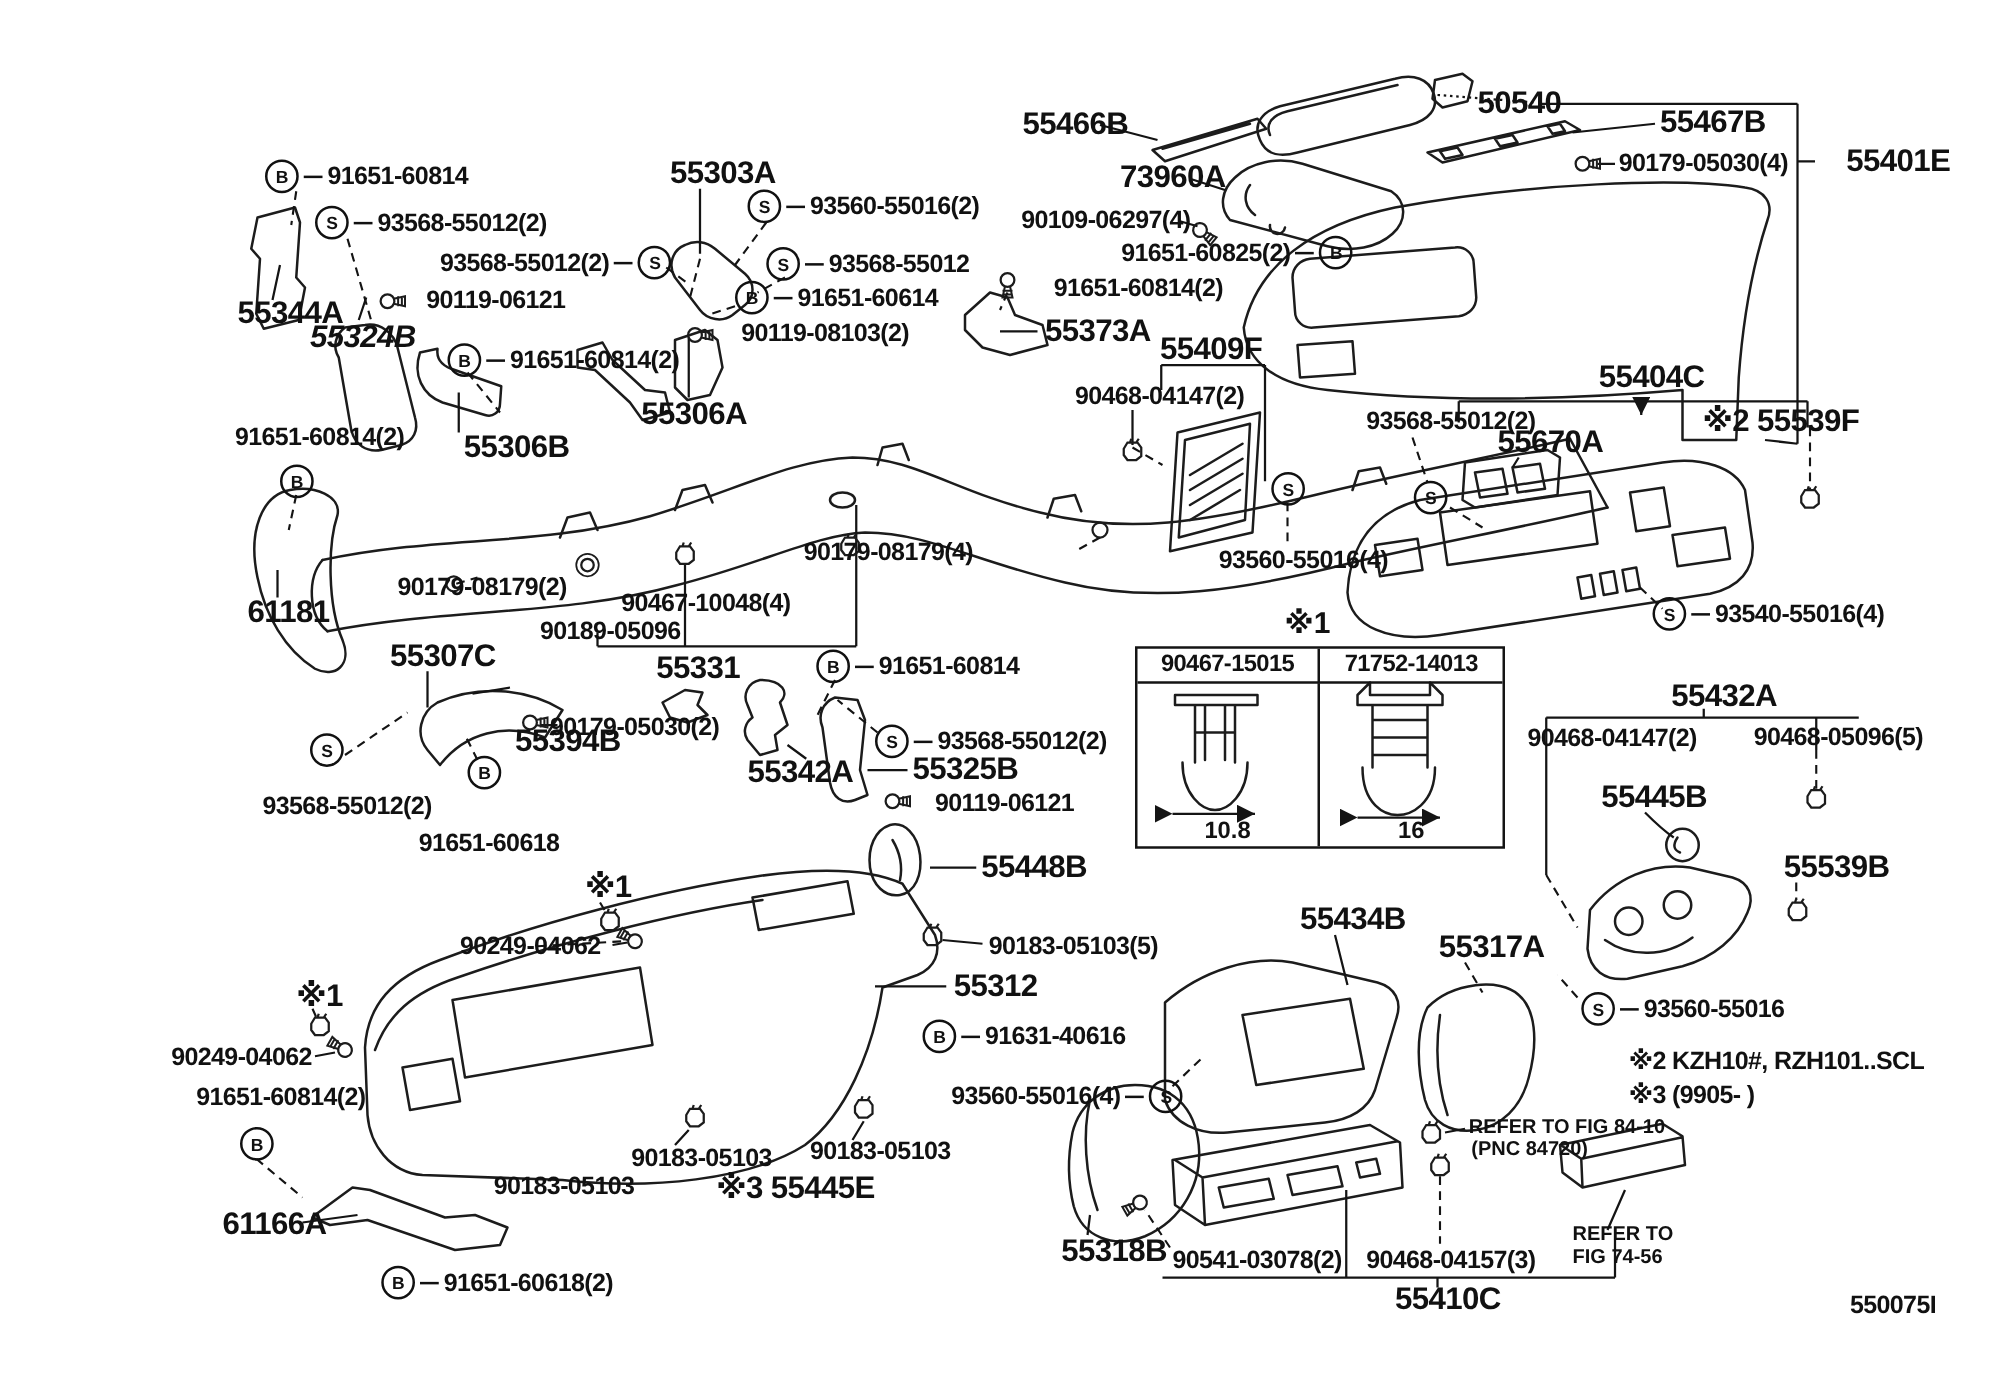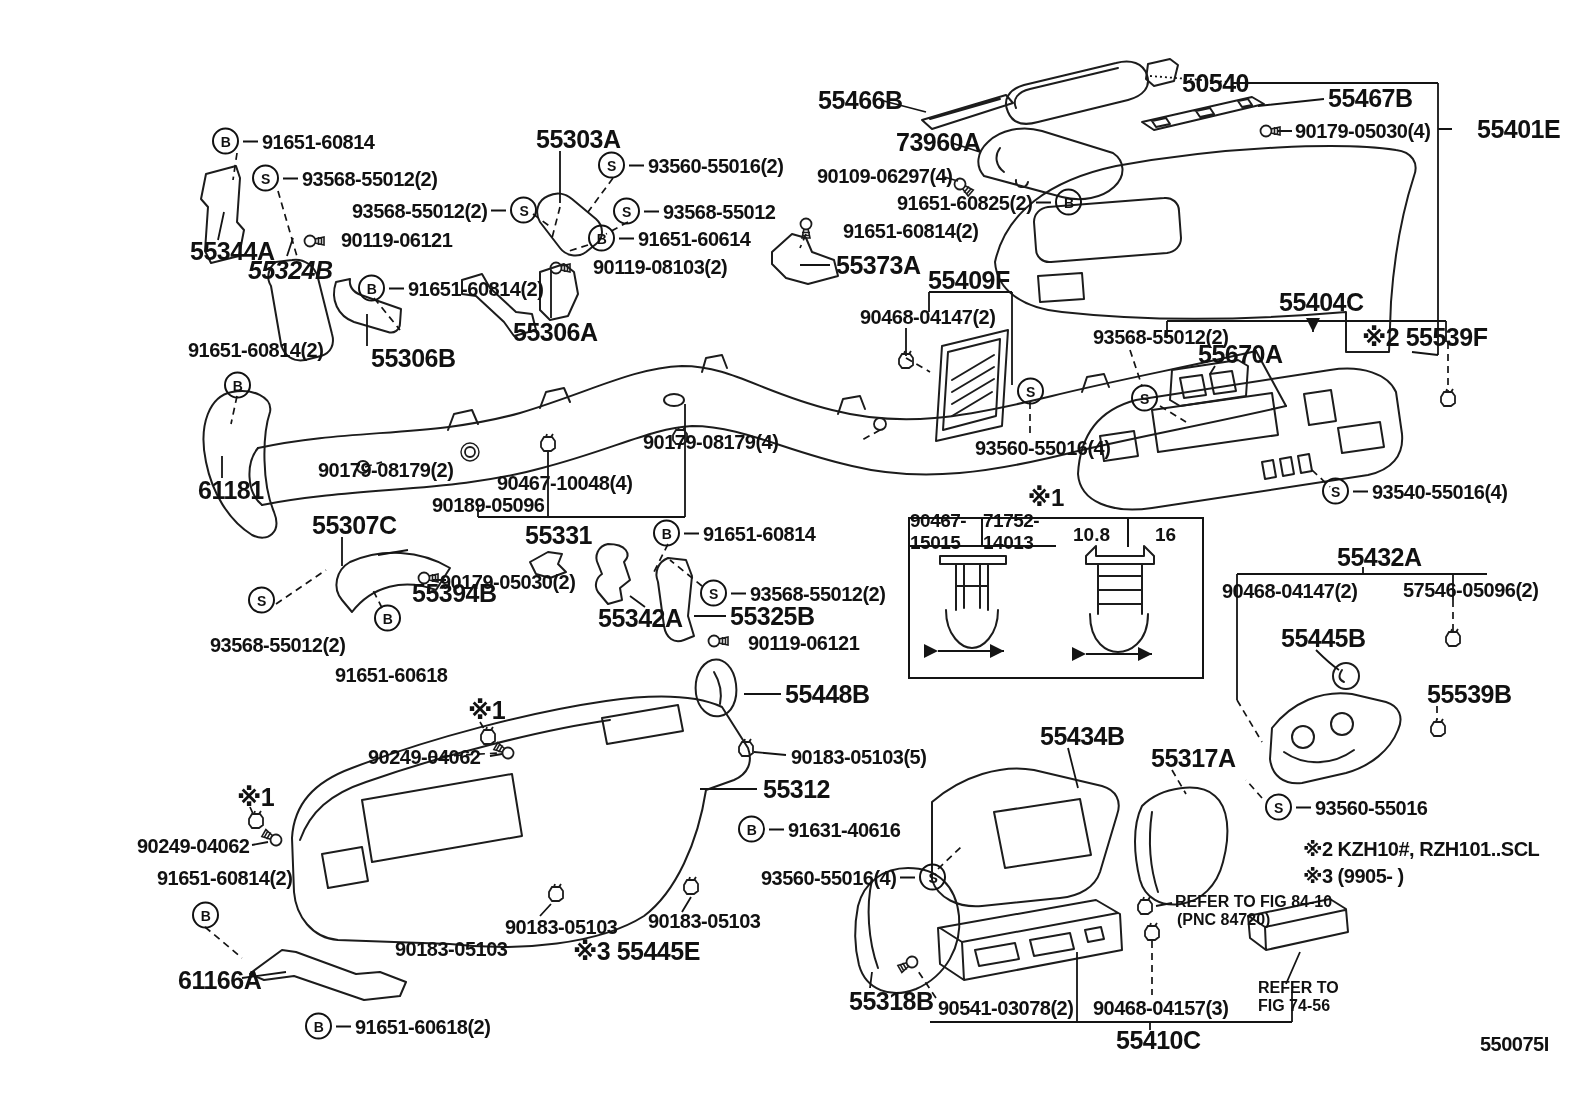--- a/index.html
+++ b/index.html
@@ -8,21 +8,21 @@
   #art{position:absolute;left:0;top:0;}
   .lbl{position:absolute;display:flex;align-items:center;transform:translateY(-50%);
        font-weight:bold;white-space:nowrap;letter-spacing:-0.5px;line-height:1;}
   .lbl.sm{font-size:20px;}
   .lbl.lg{font-size:25px;}
   .lbl.xs{font-size:16px;letter-spacing:0;}
   .mk{display:inline-flex;align-items:center;justify-content:center;width:23px;height:23px;
       border:2.2px solid #111;border-radius:50%;font-size:14px;font-weight:bold;flex:0 0 auto;}
   .ln{display:inline-block;width:15px;height:0;border-top:2.2px solid #111;margin:0 4px;flex:0 0 auto;}
   .ptable{position:absolute;left:908px;top:517px;width:296px;height:162px;border:2.5px solid #141414;
-          display:grid;grid-template-columns:1fr 1fr 1fr 1fr;grid-template-rows:28px 1fr;box-sizing:border-box;}
+          display:grid;grid-template-columns:1fr 1fr;grid-template-rows:28px 1fr;box-sizing:border-box;}
   .ptable .hc{border-bottom:2.5px solid #141414;display:flex;align-items:center;justify-content:center;
           font-weight:bold;font-size:19px;letter-spacing:-0.5px;}
   .ptable .hc.c1,.ptable .bc.c1{border-right:2.5px solid #141414;}
   .ptable .bc{position:relative;}
   .ptable .dim{position:absolute;left:0;right:0;bottom:1px;text-align:center;font-weight:bold;
           font-size:19px;}
   .ttitle{position:absolute;left:1006px;top:484px;width:80px;text-align:center;font-weight:bold;
           font-size:24px;}
 </style>
 </head>
@@ -403,21 +403,21 @@
         <span class="ln"></span>
         <span class="txt">93540-55016(4)</span>
       </div>
       <div class="lbl lg" style="left: 1337px; top: 557px;">
         <span class="txt">55432A</span>
       </div>
       <div class="lbl sm" style="left: 1222px; top: 591px;">
         <span class="txt">90468-04147(2)</span>
       </div>
       <div class="lbl sm" style="left: 1403px; top: 590px;">
-        <span class="txt">57546-05096(2)</span>
+        <span class="txt">90468-05096(5)</span>
       </div>
       <div class="lbl lg" style="left: 1281px; top: 638px;">
         <span class="txt">55445B</span>
       </div>
       <div class="lbl lg" style="left: 1427px; top: 694px;">
         <span class="txt">55539B</span>
       </div>
       <div class="lbl lg" style="left: 1151px; top: 758px;">
         <span class="txt">55317A</span>
       </div>

